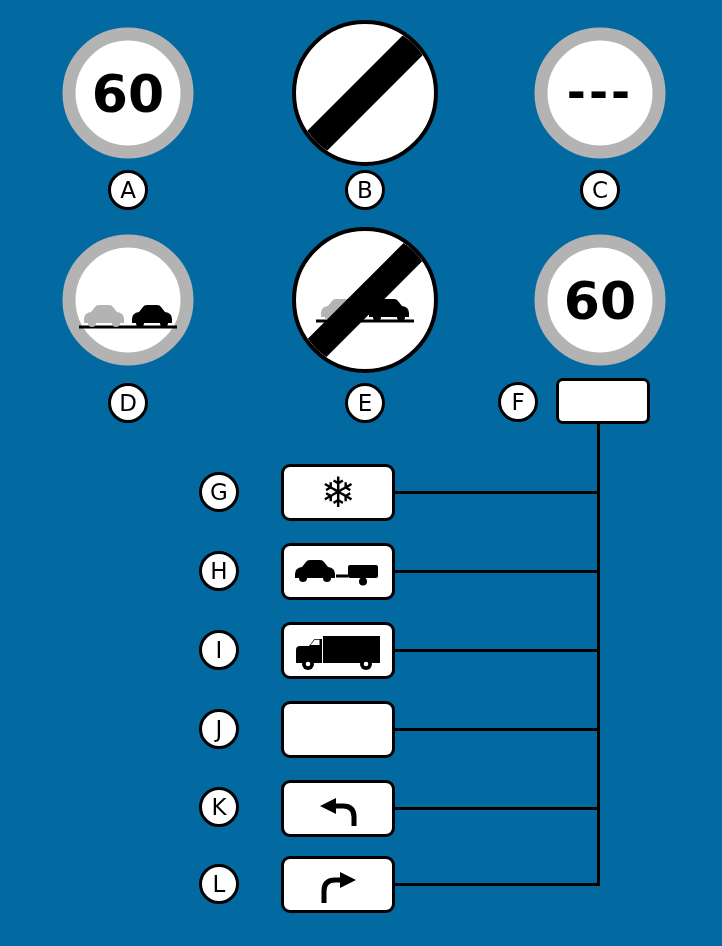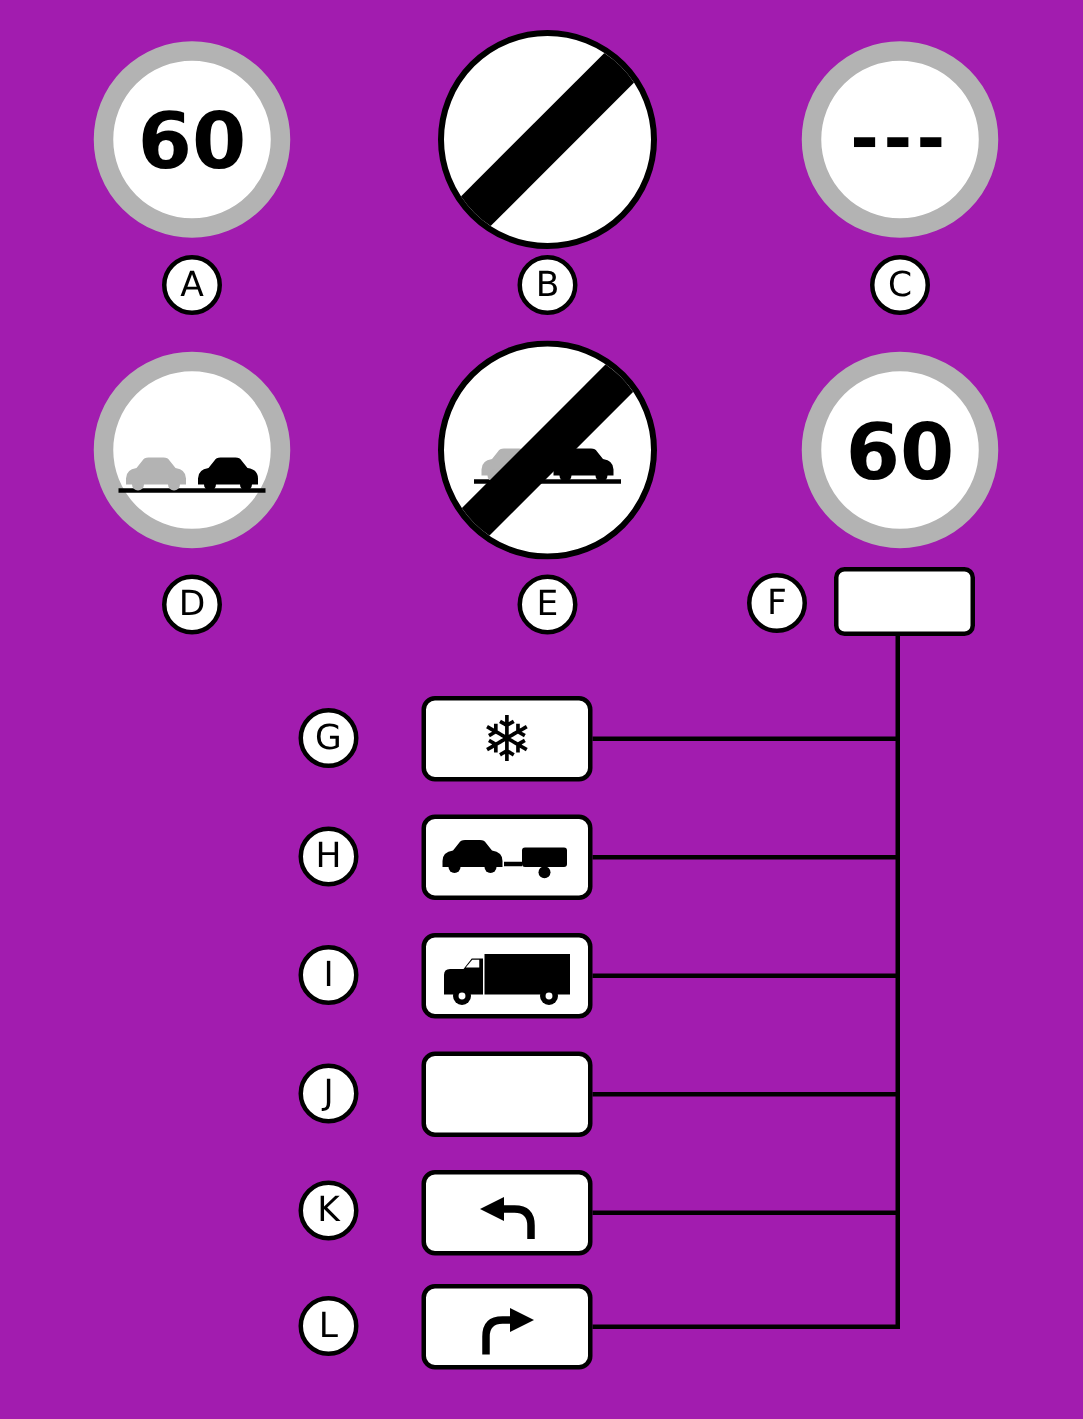--- a/index.html
+++ b/index.html
@@ -1,20 +1,20 @@
 <!DOCTYPE html>
 <html><head>
 <meta charset="utf-8">
 <style>
   html, body { margin: 0; padding: 0; background: #ffffff; }
   .canvas {
     position: relative;
     width: 722px;
     height: 946px;
-    background: #a21caf;
+    background: #0369a1;
     font-family: "DejaVu Sans", "Liberation Sans", sans-serif;
     overflow: hidden;
   }
   .sign { position: absolute; }
   .badge {
     position: absolute;
     width: 34px;
     height: 34px;
     border: 3px solid #000;
     border-radius: 50%;

